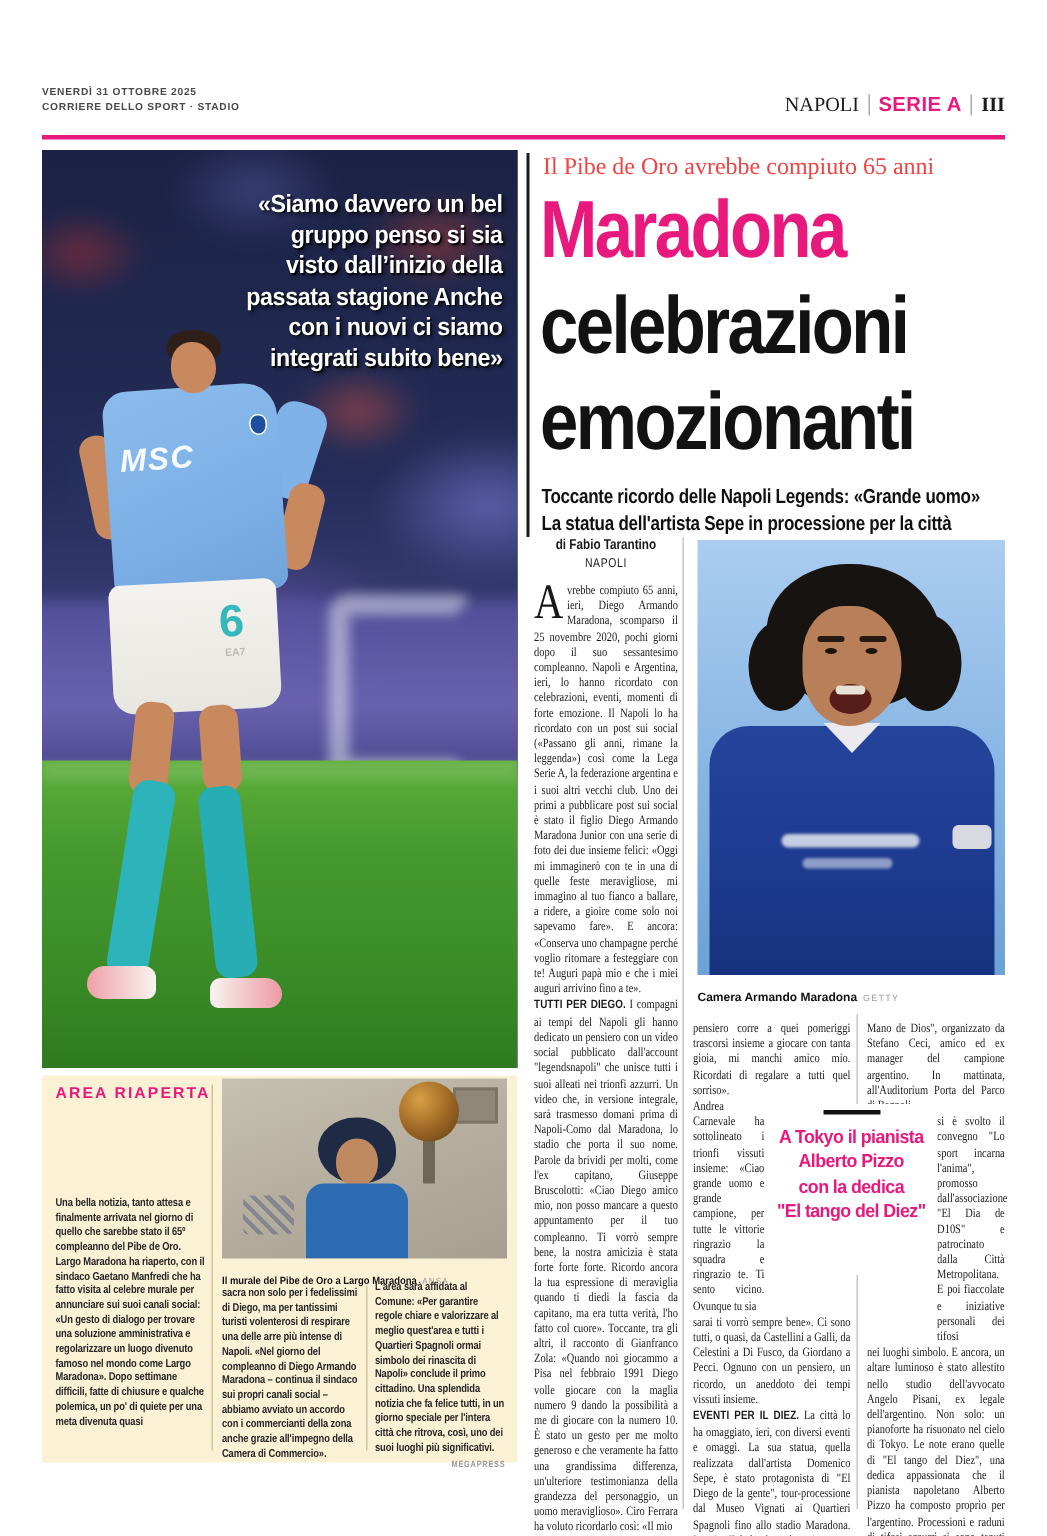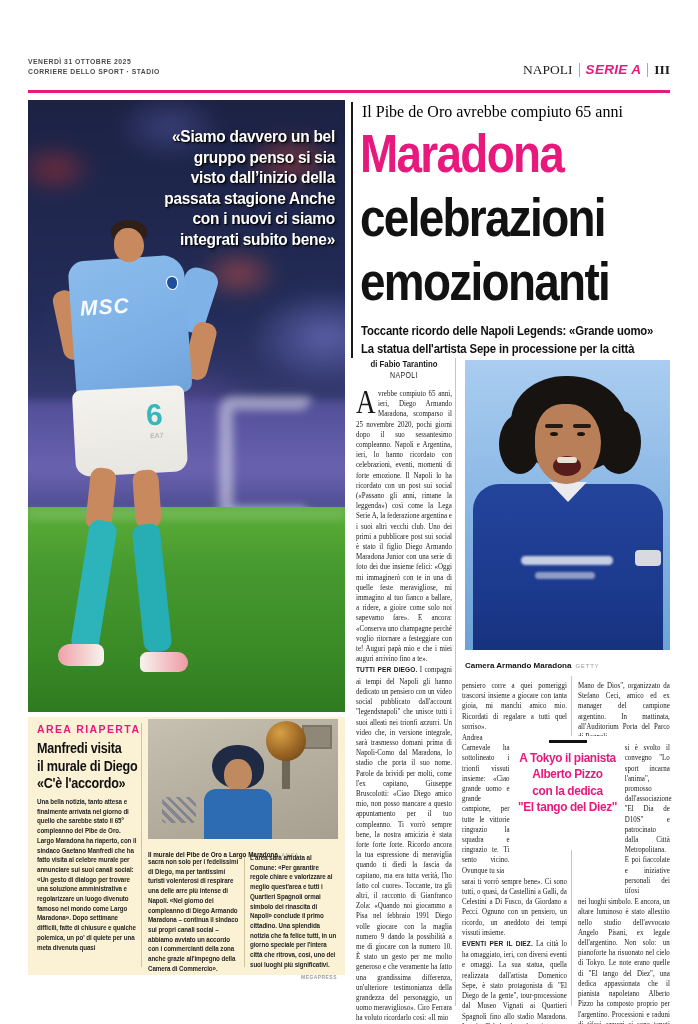--- a/index.html
+++ b/index.html
@@ -57,21 +57,21 @@
   .pl-sock2{left:110px;top:424px;width:28px;height:128px;border-radius:10px;background:#27adb4;transform:rotate(-6deg);}
   .pl-boot1{left:30px;top:544px;width:46px;height:22px;border-radius:12px 8px 6px 10px;background:linear-gradient(90deg,#f0a0a8,#f7f4f0);}
   .pl-boot2{left:112px;top:552px;width:48px;height:20px;border-radius:8px 12px 10px 6px;background:linear-gradient(90deg,#f7f4f0,#ee9aa4);}
   .photo-quote{right:10px;top:26px;width:186px;text-align:right;color:#fff;
      font:700 16.5px/20.5px "Liberation Sans",sans-serif;letter-spacing:-.3px;
      text-shadow:1px 1px 0 rgba(0,0,0,.85),2px 2px 3px rgba(0,0,0,.6);
      transform:scaleX(.94);transform-origin:100% 0;}
 
   
   .vline{left:351px;top:102px;width:1.5px;height:256px;background:#1a1a1a;}
-  .kicker{left:362px;top:102px;font:400 16px/20px "Liberation Serif",serif;color:#000000;white-space:nowrap;}
+  .kicker{left:362px;top:102px;font:400 16px/20px "Liberation Serif",serif;color:#ef4444;white-space:nowrap;}
   .hl{left:360px;font:700 54px/62px "Liberation Sans",sans-serif;letter-spacing:-2px;
       white-space:nowrap;transform:scaleX(.85);transform-origin:0 0;}
   .subhead{left:361px;font:700 13.5px/17px "Liberation Sans",sans-serif;color:#111;
       letter-spacing:-.2px;white-space:nowrap;transform:scaleX(.84);transform-origin:0 0;}
 
   
   #article{left:352px;top:358px;width:318px;height:650px;}
   .colsep{position:absolute;width:1px;background:#c6c6c6;}
   .bodycol{position:absolute;transform:scaleX(.82);transform-origin:0 0;
      font:400 8.5px/10.2px "Liberation Serif",serif;text-align:justify;color:#191919;}
@@ -137,21 +137,21 @@
 
 <div id="page">
 
   <div class="abs" style="left:28px;top:57px;">
     <div class="mast-date">VENERDÌ 31 OTTOBRE 2025</div>
     <div class="mast-date">CORRIERE DELLO SPORT · STADIO</div>
   </div>
   <div class="abs mast-right" style="right:28px;top:62px;">
     <span>NAPOLI</span>
     <span class="bar"></span>
-    <span class="mast-serie" style="color:#e8197d;font-style:italic;">SERIE A</span>
+    <span class="mast-serie" style="color:#e8197d;">SERIE A</span>
     <span class="bar"></span>
     <span class="mast-page">III</span>
   </div>
   <div class="abs pink-rule" style="left:28px;top:90px;width:642px;background:#e8197d;"></div>
 
   <div class="abs photo-main">
     <div class="crowd"></div>
     <div class="adboard abs"></div>
     <div class="adglyph abs"></div>
     <div class="pitch"></div>
@@ -236,25 +236,20 @@
       <p>Mano de Dios", organizzato da Stefano Ceci, amico ed ex manager del campione argentino. In mattinata, all'Auditorium Porta del Parco di Bagnoli,</p>
       <p style="padding-left:57px;">si è svolto il convegno "Lo sport incarna l'anima", promosso dall'associazione "El Dia de D10S" e patrocinato dalla Città Metropolitana. E poi fiaccolate e iniziative personali dei tifosi</p>
       <p>nei luoghi simbolo. E ancora, un altare luminoso è stato allestito nello studio dell'avvocato Angelo Pisani, ex legale dell'argentino. Non solo: un pianoforte ha risuonato nel cielo di Tokyo. Le note erano quelle di "El tango del Diez", una dedica appassionata che il pianista napoletano Alberto Pizzo ha composto proprio per l'argentino. Processioni e raduni di tifosi azzurri si sono tenuti ovunque: in Argentina, in Spagna e anche negli Stati Uniti, a New York. Tutti insieme per ricordare l'eterno Diez.</p>
 
     </div>
   </div>
 
   <div class="abs cream" style="background:#fbf2d6;">
     <div class="abs box-label" style="left:9px;top:6px;color:#e8197d;">AREA RIAPERTA</div>
 
-    <div class="abs" style="left:9px;top:22px;">
-      <div class="box-hl">Manfredi visita</div>
-      <div class="box-hl">il murale di Diego</div>
-      <div class="box-hl">«C'è l'accordo»</div>
-    </div>
     <div class="box-col" style="left:9px;top:80px;width:122px;">Una bella notizia, tanto attesa e finalmente arrivata nel giorno di quello che sarebbe stato il 65º compleanno del Pibe de Oro. Largo Maradona ha riaperto, con il sindaco Gaetano Manfredi che ha fatto visita al celebre murale per annunciare sui suoi canali social: «Un gesto di dialogo per trovare una soluzione amministrativa e regolarizzare un luogo divenuto famoso nel mondo come Largo Maradona». Dopo settimane difficili, fatte di chiusure e qualche polemica, un po' di quiete per una meta divenuta quasi</div>
 
     <div class="box-sep" style="left:113px;top:6px;height:244px;"></div>
 
     <div class="murale">
       <div class="mur-window"></div>
       <div class="mur-pole"></div>
       <div class="mur-ball"></div>
       <div class="mur-hair"></div>
       <div class="mur-face"></div>

